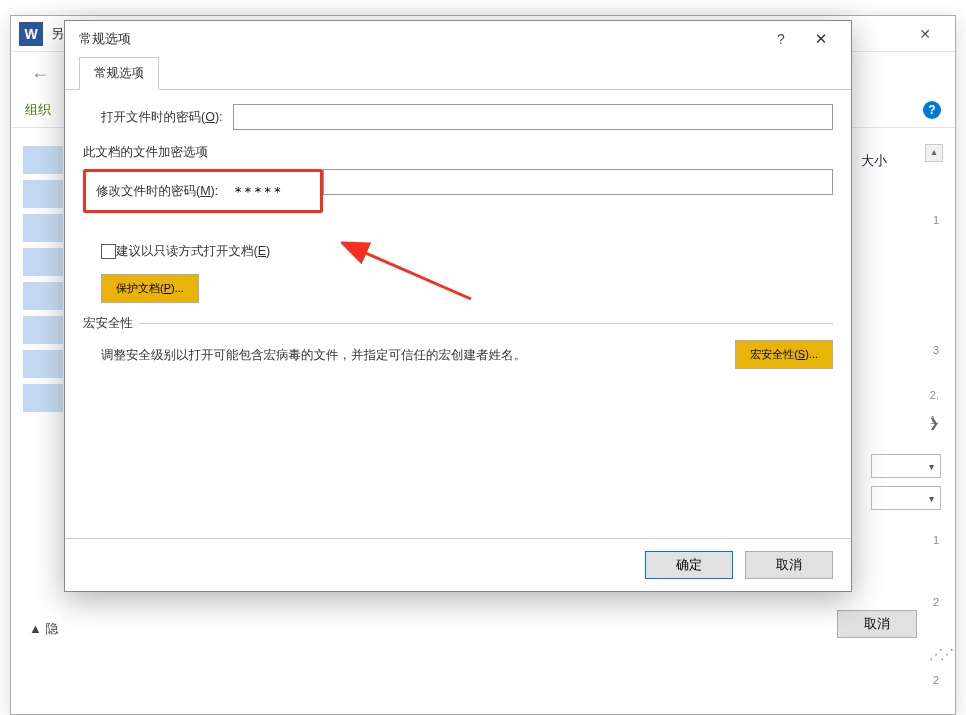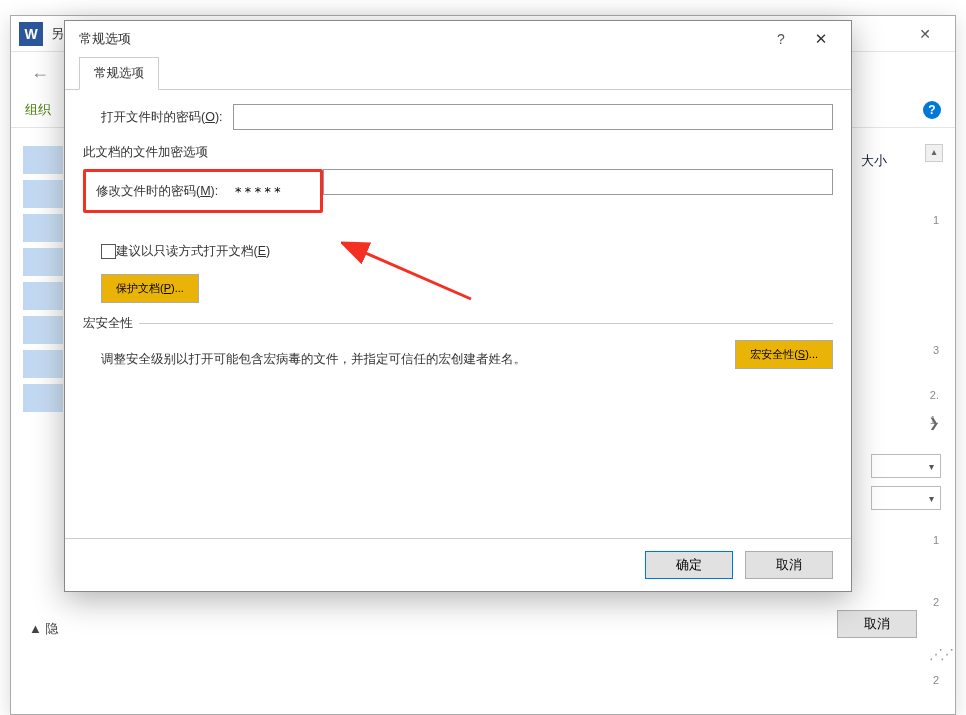--- a/index.html
+++ b/index.html
@@ -280,21 +280,21 @@
       gap: 6px;
       margin-bottom: 8px;
     }
     .divider-line {
       flex: 1;
       height: 1px;
       background: #ccc;
     }
     .macro-row {
       display: flex;
-      align-items: flex-end;
+      align-items: center;
       gap: 4px;
       padding-left: 18px;
     }
     .macro-text {
       flex: 1;
       font-size: 12.5px;
       color: #333;
       line-height: 1.6;
     }
     .macro-btn { white-space: nowrap; }

